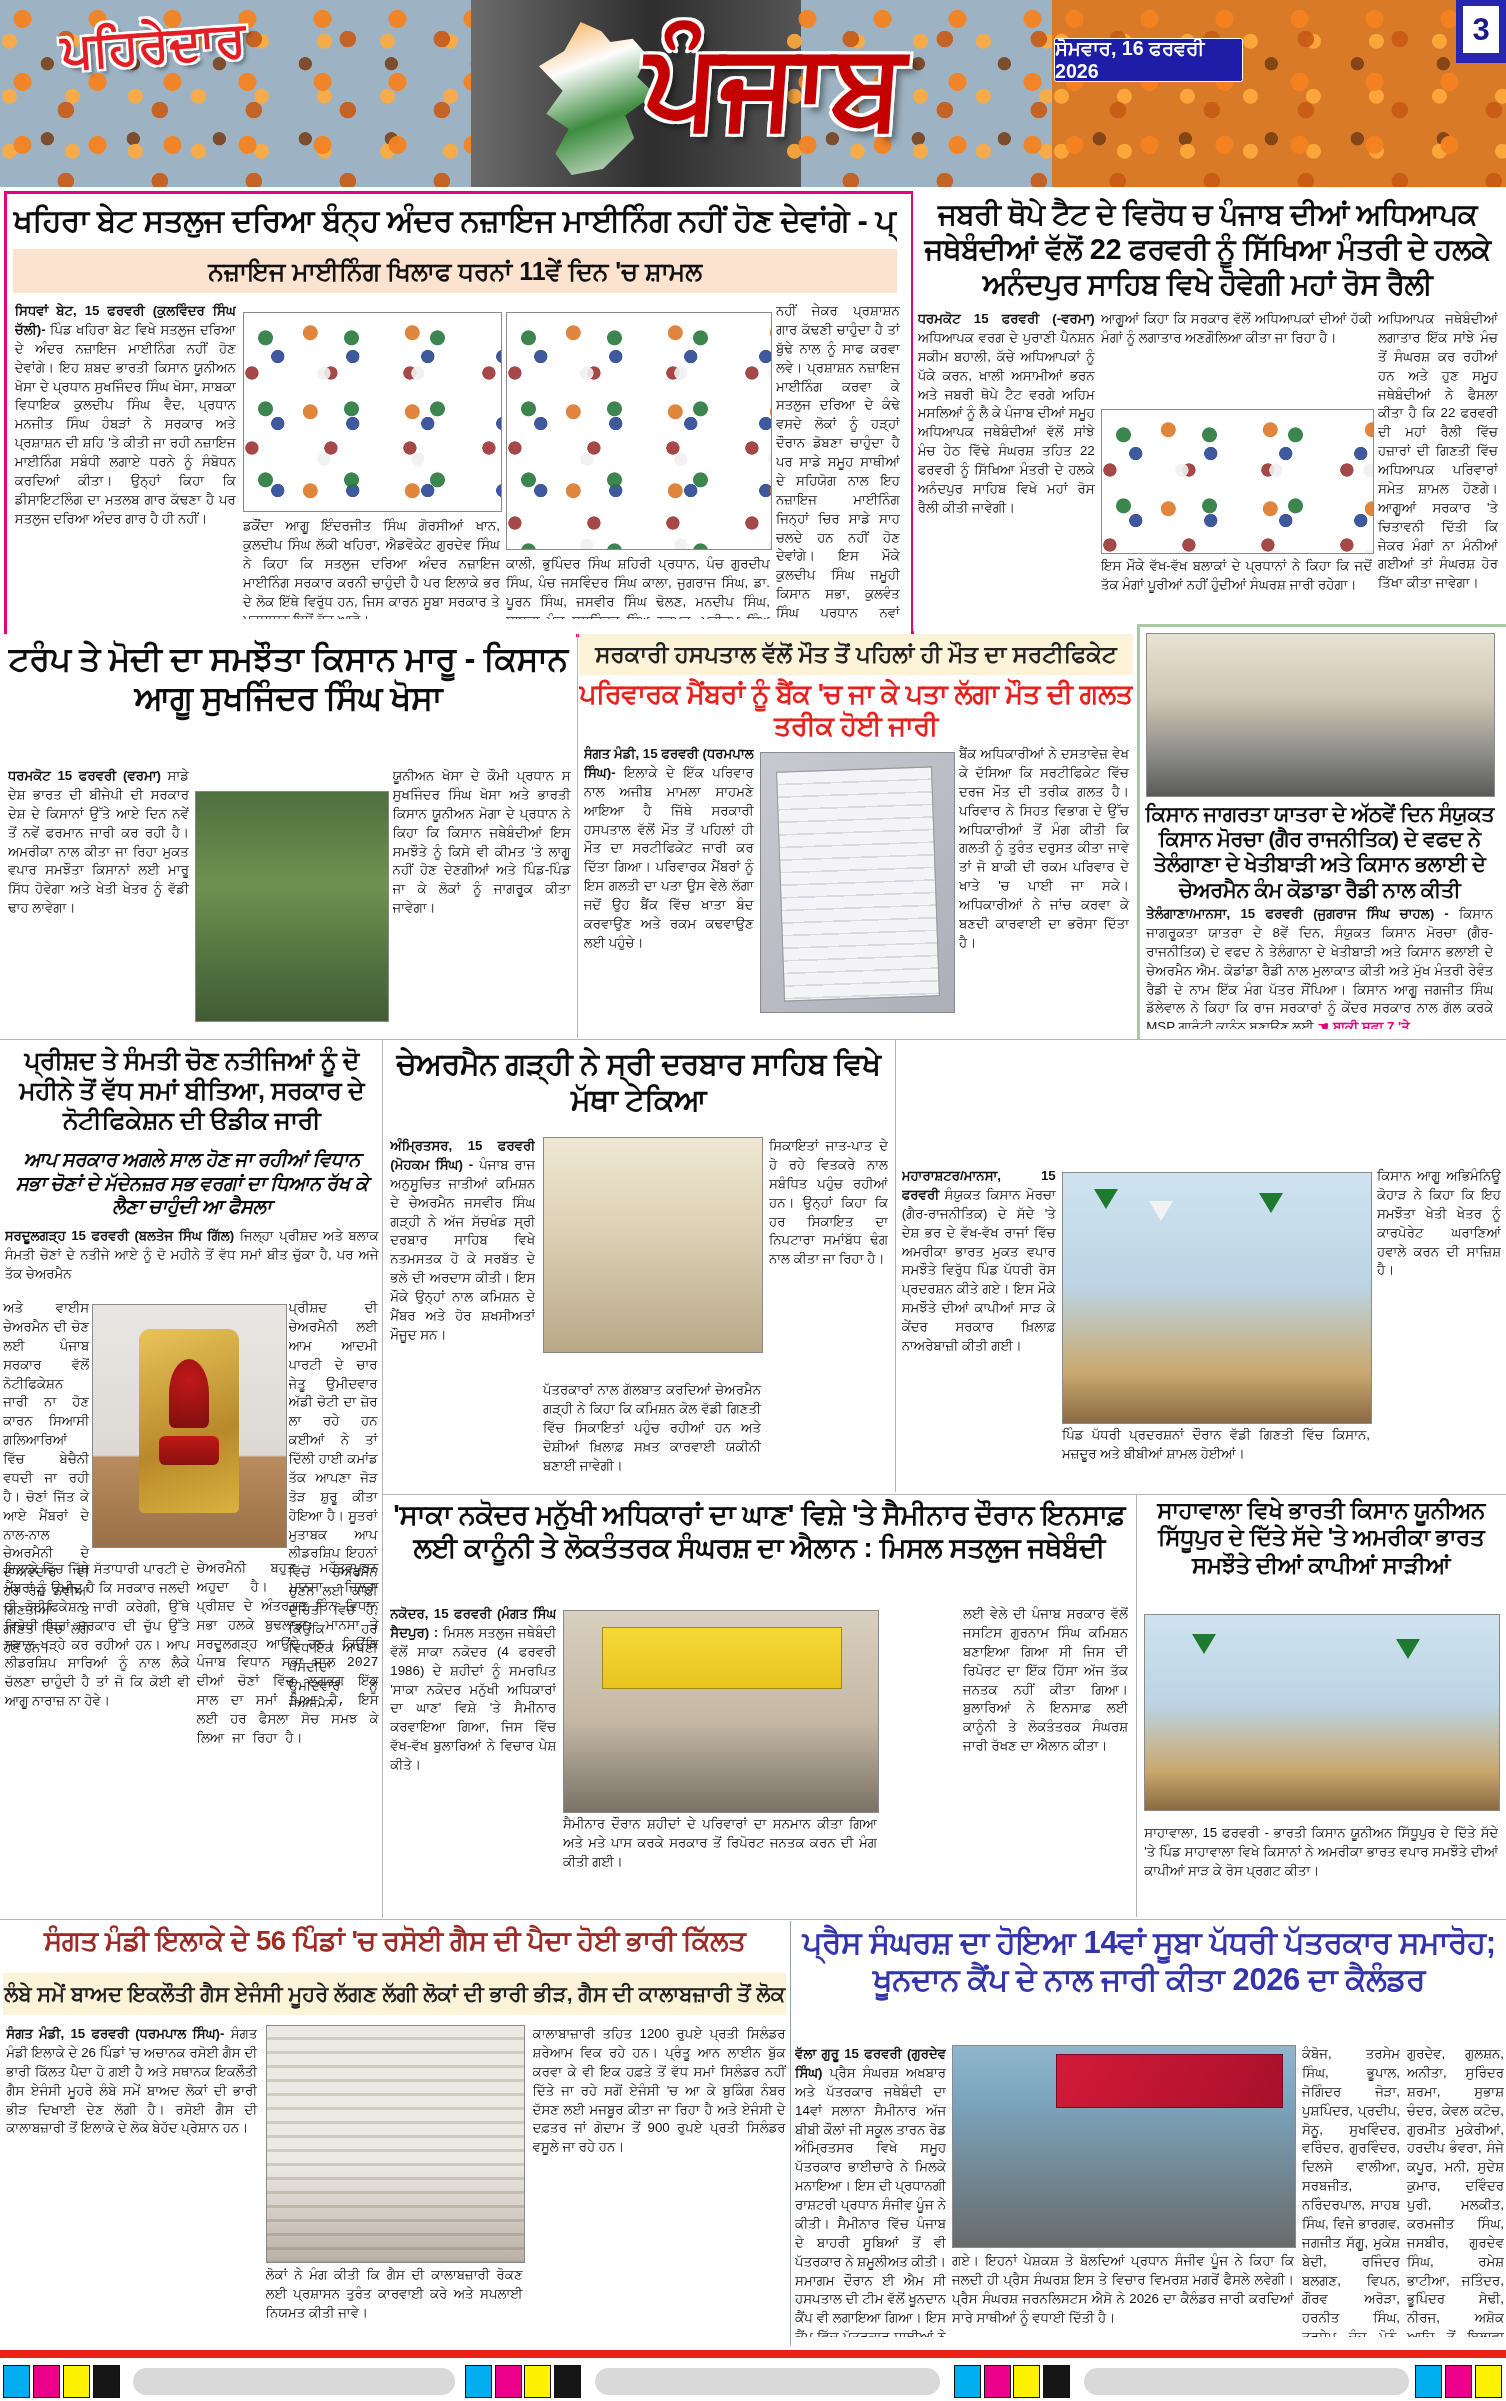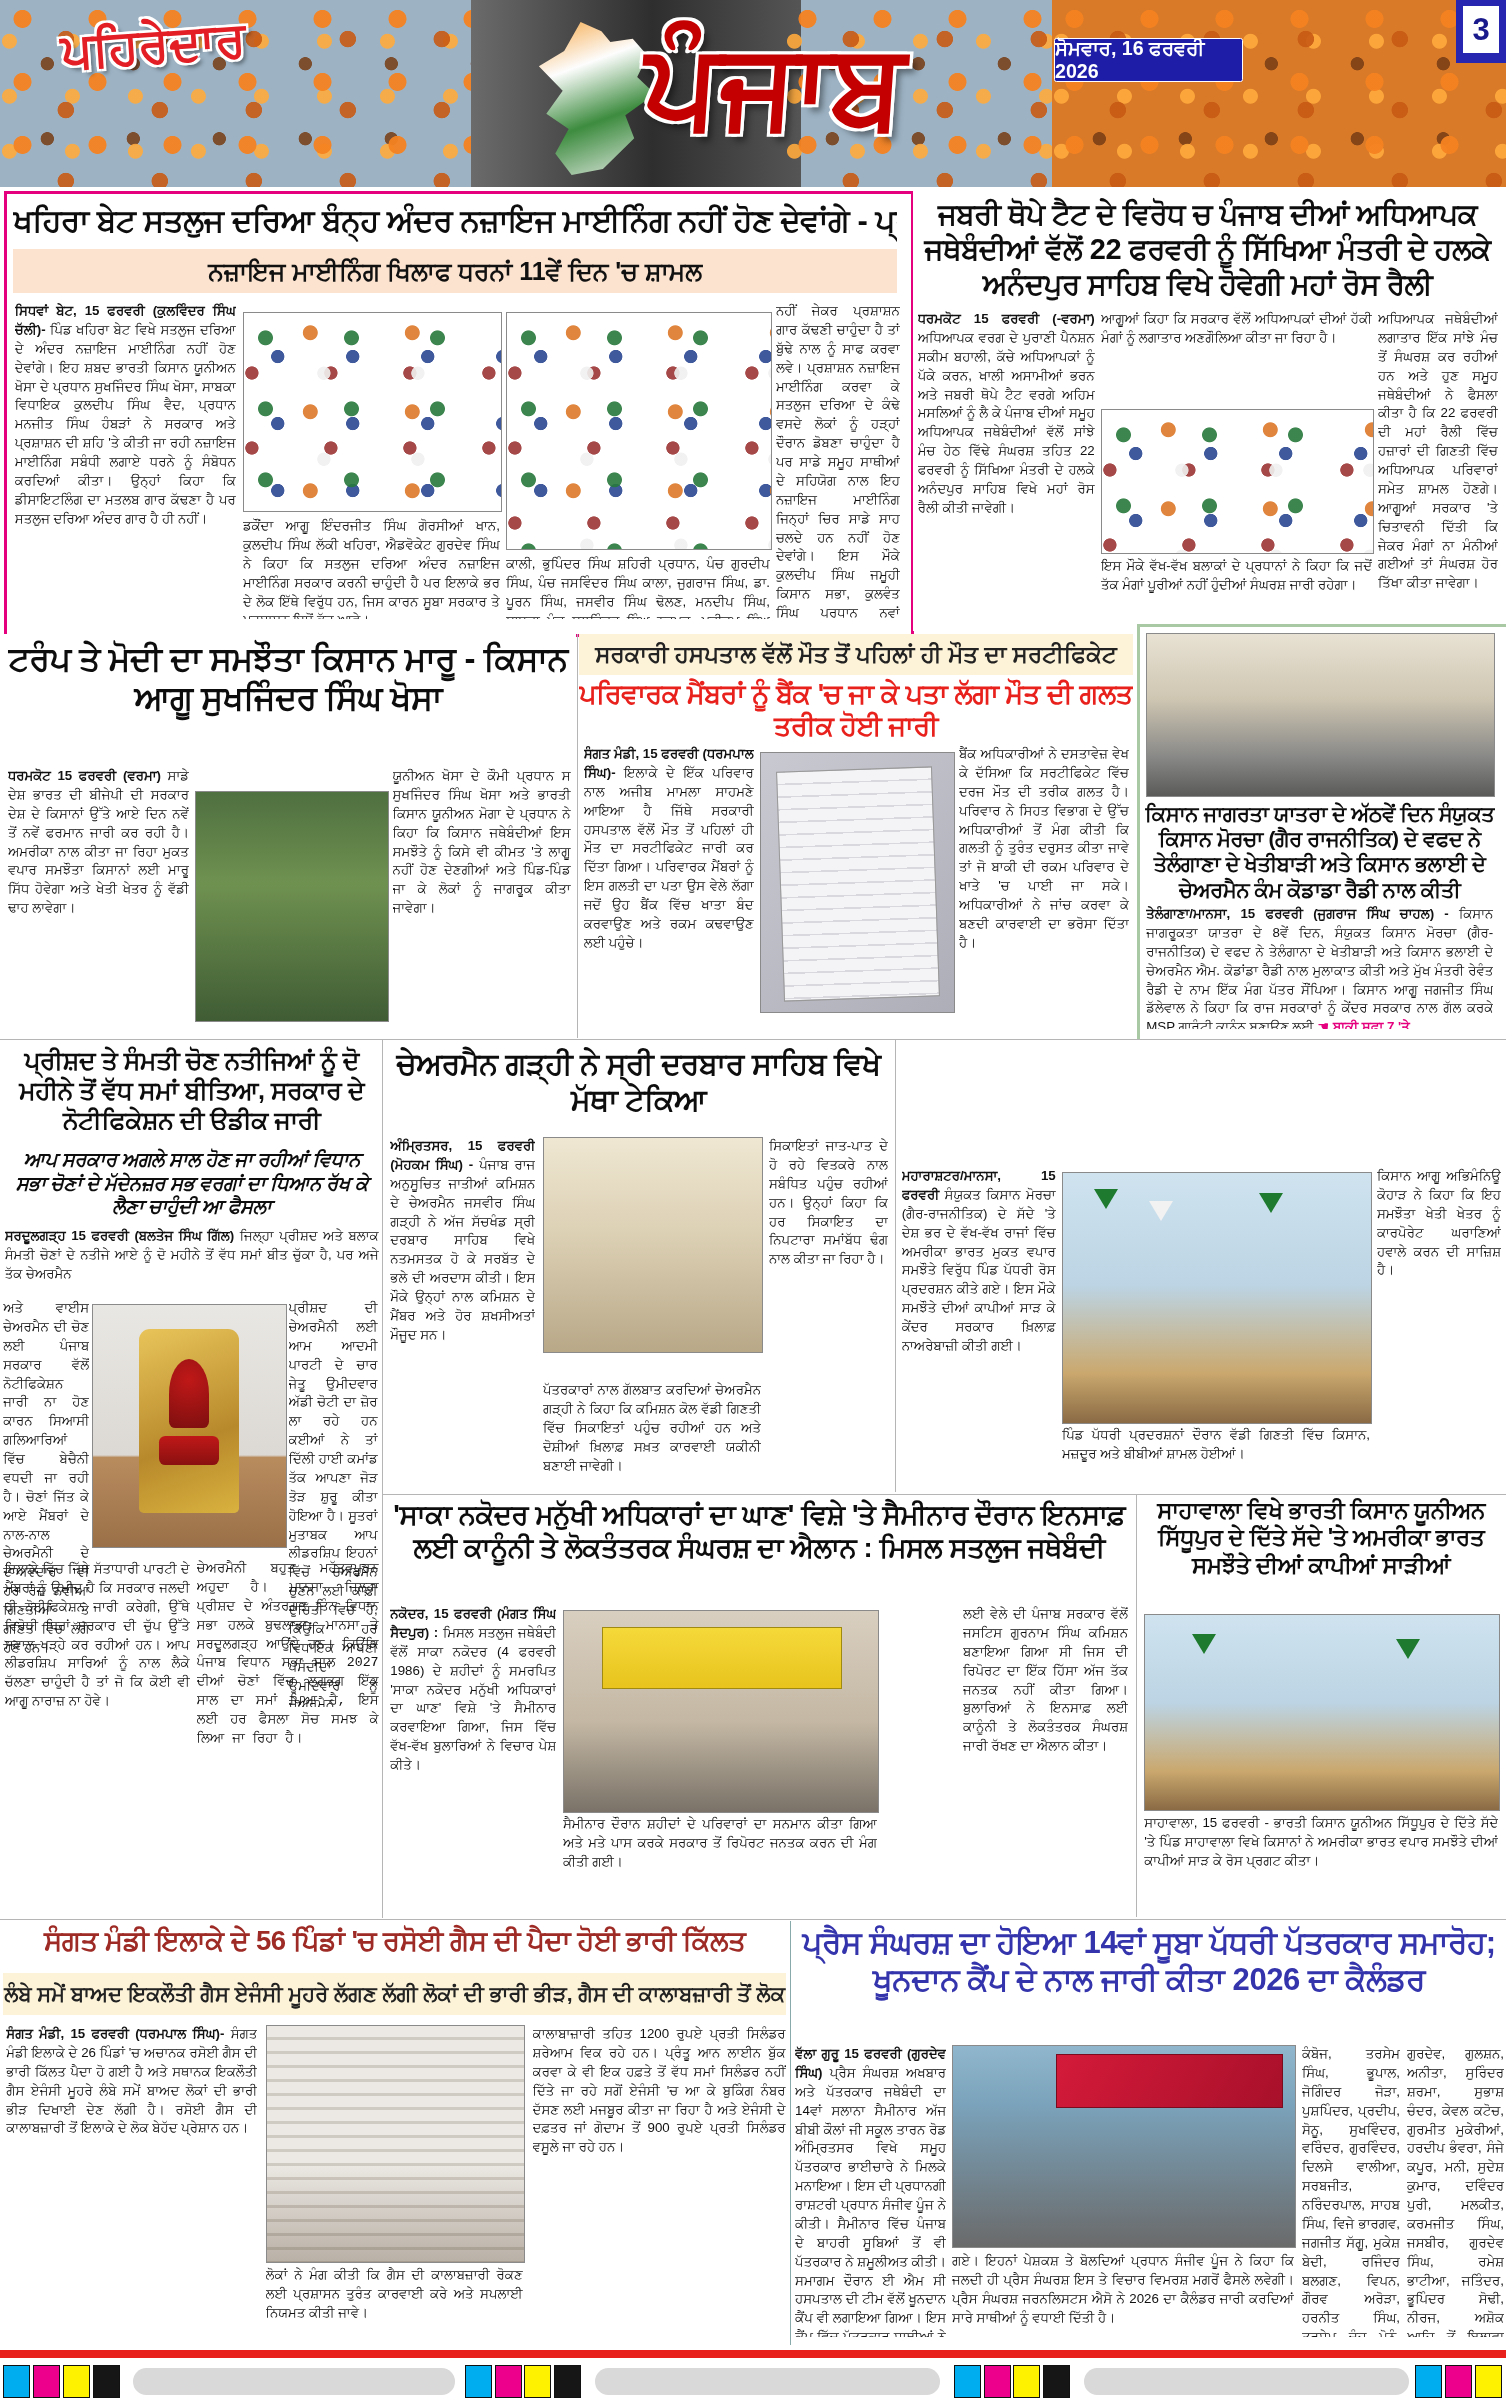--- a/index.html
+++ b/index.html
@@ -193,21 +193,21 @@
     <div class="bt" style="left:179px;top:320px;width:314px;height:96px;">ਸੈਮੀਨਾਰ ਦੌਰਾਨ ਸ਼ਹੀਦਾਂ ਦੇ ਪਰਿਵਾਰਾਂ ਦਾ ਸਨਮਾਨ ਕੀਤਾ ਗਿਆ ਅਤੇ ਮਤੇ ਪਾਸ ਕਰਕੇ ਸਰਕਾਰ ਤੋਂ ਰਿਪੋਰਟ ਜਨਤਕ ਕਰਨ ਦੀ ਮੰਗ ਕੀਤੀ ਗਈ।</div>
   </div>
   <div class="vline" style="left:1136px;top:1495px;height:422px;"></div>
 
   <div class="art" style="left:1138px;top:1495px;width:368px;height:422px;">
     <div class="hl" style="left:1.6px;top:1.6px;width:363px;height:113px;font-size:23px;">ਸਾਹਾਵਾਲਾ ਵਿਖੇ ਭਾਰਤੀ ਕਿਸਾਨ ਯੂਨੀਅਨ ਸਿੱਧੂਪੁਰ ਦੇ ਦਿੱਤੇ ਸੱਦੇ 'ਤੇ ਅਮਰੀਕਾ ਭਾਰਤ ਸਮਝੌਤੇ ਦੀਆਂ ਕਾਪੀਆਂ ਸਾੜੀਆਂ</div>
     <div class="photo ph-flags ph-dots" style="left:6.3px;top:119px;width:354px;height:195px;">
       <i class="flag g" style="left:47px;top:19px;"></i>
       <i class="flag g" style="left:251px;top:23.6px;"></i>
     </div>
-    <div class="bt" style="left:6.3px;top:319px;width:354px;height:96px;">ਸਾਹਾਵਾਲਾ, 15 ਫਰਵਰੀ - ਭਾਰਤੀ ਕਿਸਾਨ ਯੂਨੀਅਨ ਸਿੱਧੂਪੁਰ ਦੇ ਦਿੱਤੇ ਸੱਦੇ 'ਤੇ ਪਿੰਡ ਸਾਹਾਵਾਲਾ ਵਿਖੇ ਕਿਸਾਨਾਂ ਨੇ ਅਮਰੀਕਾ ਭਾਰਤ ਵਪਾਰ ਸਮਝੌਤੇ ਦੀਆਂ ਕਾਪੀਆਂ ਸਾੜ ਕੇ ਰੋਸ ਪ੍ਰਗਟ ਕੀਤਾ।</div>
+    <div class="bt" style="left:6.3px;top:329px;width:354px;height:96px;">ਸਾਹਾਵਾਲਾ, 15 ਫਰਵਰੀ - ਭਾਰਤੀ ਕਿਸਾਨ ਯੂਨੀਅਨ ਸਿੱਧੂਪੁਰ ਦੇ ਦਿੱਤੇ ਸੱਦੇ 'ਤੇ ਪਿੰਡ ਸਾਹਾਵਾਲਾ ਵਿਖੇ ਕਿਸਾਨਾਂ ਨੇ ਅਮਰੀਕਾ ਭਾਰਤ ਵਪਾਰ ਸਮਝੌਤੇ ਦੀਆਂ ਕਾਪੀਆਂ ਸਾੜ ਕੇ ਰੋਸ ਪ੍ਰਗਟ ਕੀਤਾ।</div>
   </div>
   <div class="hline" style="left:0;top:1919px;width:1506px;"></div>
 
   <div class="art" style="left:1.6px;top:1921px;width:787px;height:424px;">
     <div class="hl" style="left:1.6px;top:3.1px;width:783px;height:46px;font-size:27.5px;color:#9e2b25;white-space:nowrap;">ਸੰਗਤ ਮੰਡੀ ਇਲਾਕੇ ਦੇ 56 ਪਿੰਡਾਂ 'ਚ ਰਸੋਈ ਗੈਸ ਦੀ ਪੈਦਾ ਹੋਈ ਭਾਰੀ ਕਿੱਲਤ</div>
     <div class="kick" style="left:1.6px;top:52px;width:783px;height:42px;background:#fdf3d8;font-size:21px;line-height:42px;color:#222;">ਲੰਬੇ ਸਮੇਂ ਬਾਅਦ ਇਕਲੌਤੀ ਗੈਸ ਏਜੰਸੀ ਮੂਹਰੇ ਲੱਗਣ ਲੱਗੀ ਲੋਕਾਂ ਦੀ ਭਾਰੀ ਭੀੜ, ਗੈਸ ਦੀ ਕਾਲਾਬਜ਼ਾਰੀ ਤੋਂ ਲੋਕ ਪ੍ਰੇਸ਼ਾਨ</div>
     <div class="bt" style="left:4.7px;top:104px;width:251px;height:312px;"><b class="dl">ਸੰਗਤ ਮੰਡੀ, 15 ਫਰਵਰੀ (ਧਰਮਪਾਲ ਸਿੰਘ)-</b> <span>ਸੰਗਤ ਮੰਡੀ ਇਲਾਕੇ ਦੇ 26 ਪਿੰਡਾਂ 'ਚ ਅਚਾਨਕ ਰਸੋਈ ਗੈਸ ਦੀ ਭਾਰੀ ਕਿੱਲਤ ਪੈਦਾ ਹੋ ਗਈ ਹੈ ਅਤੇ ਸਥਾਨਕ ਇਕਲੌਤੀ ਗੈਸ ਏਜੰਸੀ ਮੂਹਰੇ ਲੰਬੇ ਸਮੇਂ ਬਾਅਦ ਲੋਕਾਂ ਦੀ ਭਾਰੀ ਭੀੜ ਦਿਖਾਈ ਦੇਣ ਲੱਗੀ ਹੈ। ਰਸੋਈ ਗੈਸ ਦੀ ਕਾਲਾਬਜ਼ਾਰੀ ਤੋਂ ਇਲਾਕੇ ਦੇ ਲੋਕ ਬੇਹੱਦ ਪ੍ਰੇਸ਼ਾਨ ਹਨ।</span></div>
     <div class="photo ph-shop" style="left:264px;top:104px;width:257px;height:236px;">
         <div class="shop-crowd ph-dots"></div>
       </div>

